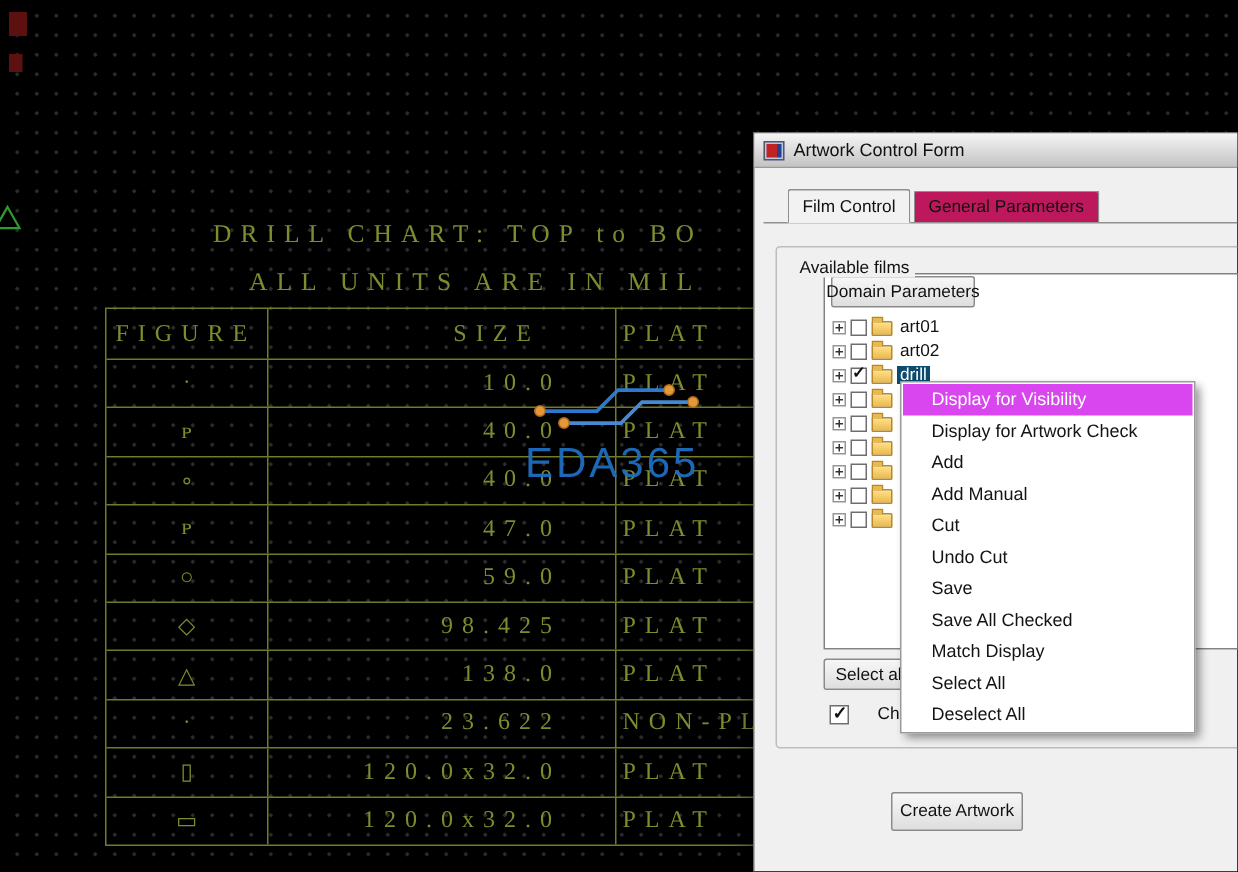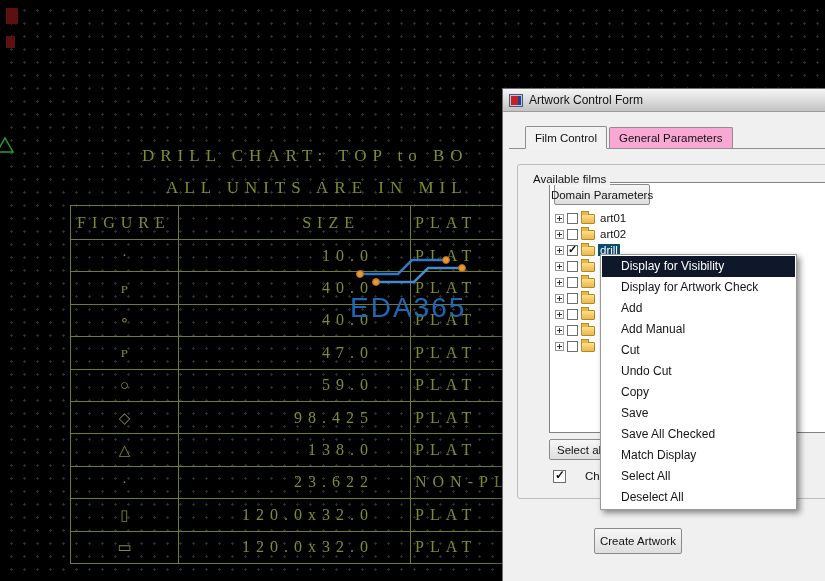--- a/index.html
+++ b/index.html
@@ -33,21 +33,21 @@
   
   .dialog{position:absolute;left:502px;top:88px;width:338px;height:500px;background:#f0f0f0;
           border:1px solid #6f6f6f;z-index:10;box-shadow:0 0 14px rgba(0,0,0,.55)}
   .titlebar{height:23px;background:linear-gradient(#f5f5f5,#dadada 55%,#c3c3c3);display:flex;align-items:center;gap:6px;padding:0 6px;border-bottom:1px solid #9a9a9a}
   .title-icon{width:14px;height:13px;position:relative;background:#b9c6e0;border:1px solid #55556f;flex:0 0 auto}
   .title-icon::before{content:"";position:absolute;left:1px;top:1px;width:7px;bottom:1px;background:#c32222}
   .title-icon::after{content:"";position:absolute;right:1px;top:1px;width:3px;bottom:1px;background:#23418e}
   .title-text{font-size:12px;font-weight:normal;color:#111;white-space:nowrap}
 
   .tabstrip{position:absolute;left:6px;top:37px;width:330px;height:23px;border-bottom:1px solid #8f8f8f;display:flex;align-items:flex-end;padding-left:16px}
-  .tab{height:21px;line-height:20px;padding:0 9px;font-size:11.5px;color:#111;background:#f9a8d4;border:1px solid #8f8f8f;border-bottom:none;border-radius:2px 2px 0 0;margin-right:2px;white-space:nowrap}
+  .tab{height:21px;line-height:20px;padding:0 9px;font-size:11.5px;color:#111;background:#be185d;border:1px solid #8f8f8f;border-bottom:none;border-radius:2px 2px 0 0;margin-right:2px;white-space:nowrap}
   .tab.active{height:23px;line-height:22px;background:#f2f2f2;margin-bottom:-1px;border-bottom:1px solid #f2f2f2}
 
   .groupbox{position:absolute;left:14px;top:75px;width:330px;height:335px;border:1px solid #bdbdbd;border-radius:3px}
   .group-label{position:absolute;left:26px;top:84px;background:#f0f0f0;padding:0 4px;font-size:11.5px;color:#111;z-index:2;white-space:nowrap}
 
   .treebox{position:absolute;left:46px;top:93px;width:294px;height:251px;background:#fff;border:1px solid #828282;padding:27px 0 0 5px;overflow:hidden}
   .trow{display:flex;align-items:center;height:16px;gap:3px}
   .expand{width:9px;height:9px;background:#fff;border:1px solid #969696;position:relative;flex:0 0 auto}
   .expand::before{content:"";position:absolute;left:3px;top:1px;width:1px;height:5px;background:#333}
   .expand::after{content:"";position:absolute;left:1px;top:3px;width:5px;height:1px;background:#333}
@@ -64,21 +64,21 @@
   .btn-create{left:91px;top:439px;width:88px;height:26px}
 
   .checkrow{position:absolute;left:50px;top:381px;display:flex;gap:19px}
   .cb2{width:13px;height:13px;background:#fff;border:1px solid #6e6e6e;position:relative;flex:0 0 auto}
   .cb2.checked::after{content:"✓";position:absolute;left:1px;top:-2px;font-size:12px;line-height:13px;color:#111;font-weight:bold}
   .checkrow .lbl{font-size:11.5px;color:#111;white-space:nowrap}
 
   
   .menu{position:absolute;left:600px;top:254px;width:197px;background:#fff;border:1px solid #9a9a9a;padding:1px;z-index:50;box-shadow:3px 3px 6px rgba(0,0,0,.45)}
   .mitem{height:21px;line-height:21px;padding-left:19px;font-size:12px;color:#141414;white-space:nowrap}
-  .mitem.hl{background:#0f172a;color:#fff}
+  .mitem.hl{background:#d946ef;color:#fff}
 </style>
 </head>
 <body>
 
 <div id="root">
 
   <div class="red-mark" style="left:6px;top:8px;width:12px;height:16px"></div>
   <div class="red-mark" style="left:6px;top:36px;width:9px;height:12px"></div>
   <svg class="origin-tri" width="20" height="18" viewBox="0 0 20 18">
     <path d="M10 2 L18 16 L2 16 Z" fill="none" stroke="#2f9a2f" stroke-width="1.5"></path>
@@ -239,21 +239,20 @@
     <div class="btn btn-create">Create Artwork</div>
   </div>
 
   <div class="menu">
     <div class="mitem hl">Display for Visibility</div>
     <div class="mitem">Display for Artwork Check</div>
     <div class="mitem">Add</div>
     <div class="mitem">Add Manual</div>
     <div class="mitem">Cut</div>
     <div class="mitem">Undo Cut</div>
-    <div class="mitem">Copy</div>
     <div class="mitem">Save</div>
     <div class="mitem">Save All Checked</div>
     <div class="mitem">Match Display</div>
     <div class="mitem">Select All</div>
     <div class="mitem">Deselect All</div>
   </div>
 
 </div>
 
 </body></html>

